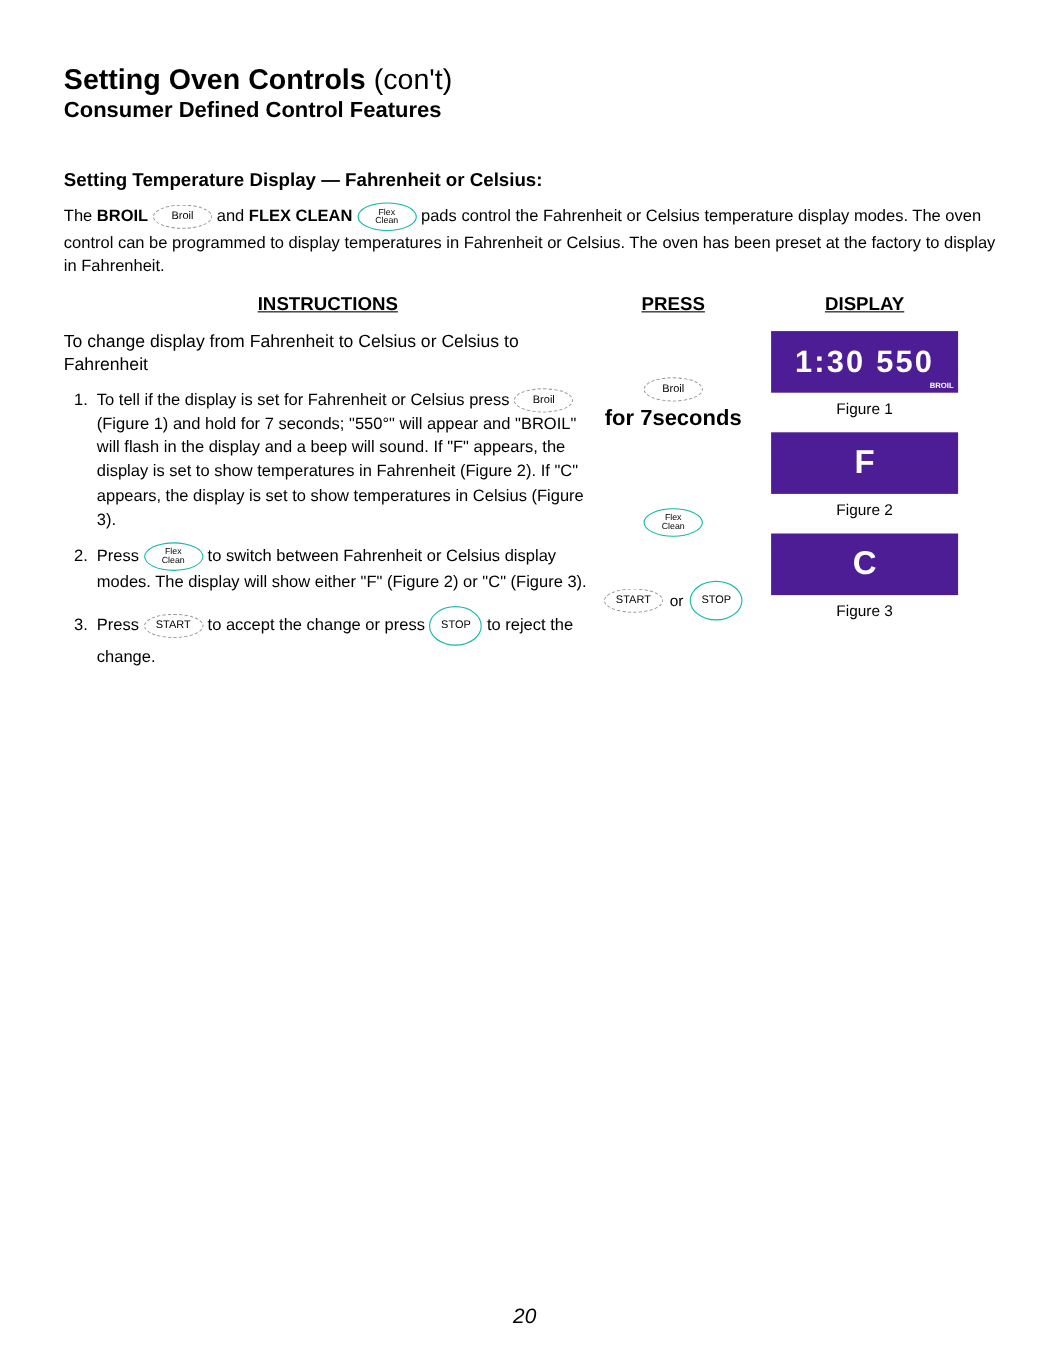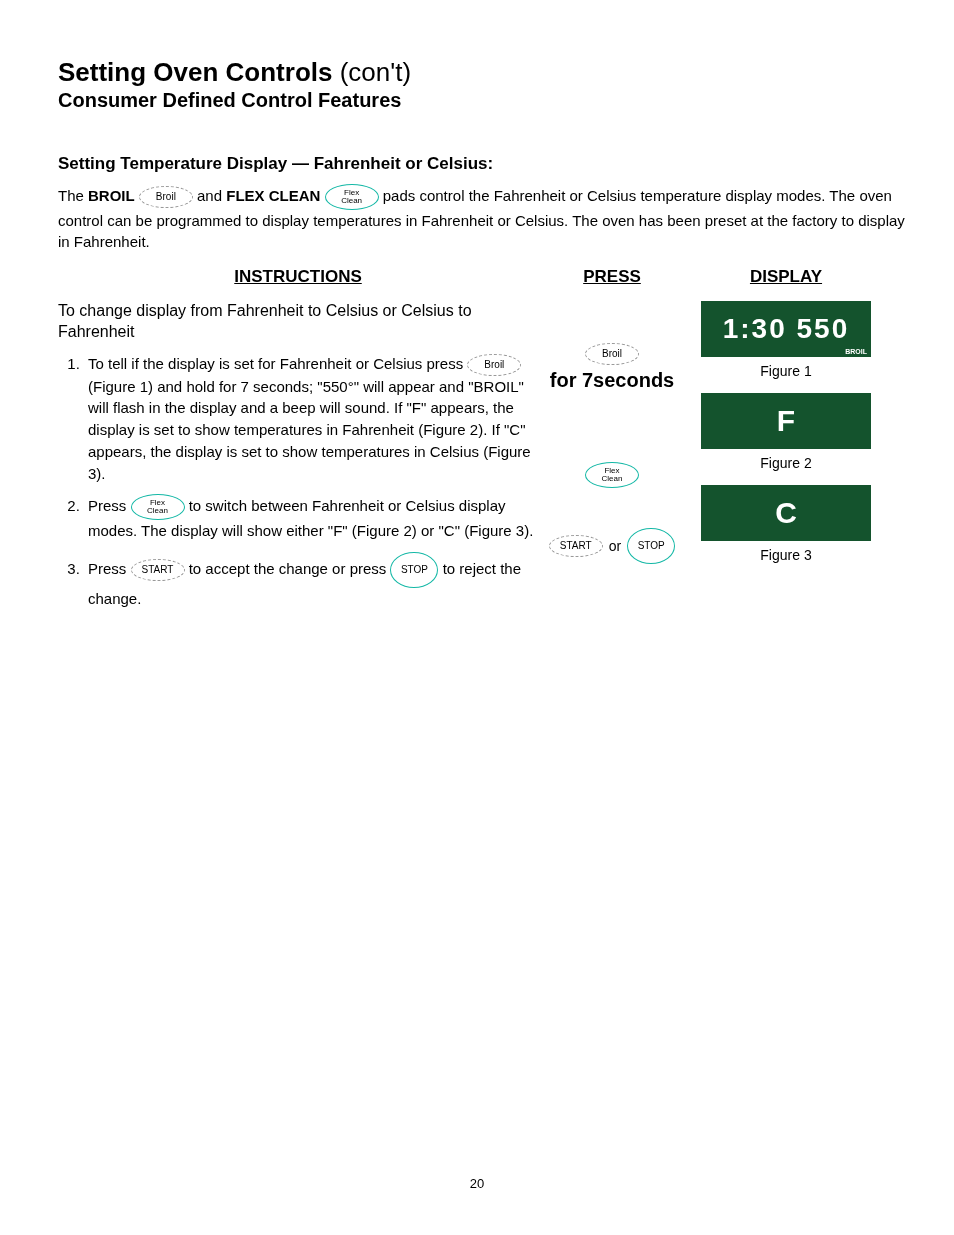--- a/index.html
+++ b/index.html
@@ -101,21 +101,21 @@
     flex-direction: column;
     align-items: center;
     gap: 4px;
     font-size: 14px;
   }
   .press-block.step1 { margin-top: 56px; margin-bottom: 70px;}
   .press-block.step2 { margin-top: 18px; margin-bottom: 40px;}
   .press-block.step3 { margin-top: 0px; flex-direction: row; justify-content: center; gap: 6px; }
   .press-caption { font-weight: bold; font-size: 20px; text-align: center; }
   .disp-box {
-    background: #14532d;
+    background: #4c1d95;
     color: #fff;
     width: 170px;
     height: 56px;
     margin: 0 auto;
     position: relative;
     display: flex;
     align-items: center;
     justify-content: center;
     font-family: "Arial", sans-serif;
   }
@@ -137,25 +137,26 @@
     font-size: 7px;
     color: #fff;
     font-weight: bold;
   }
   .fig-cap {
     font-size: 14px;
     margin: 6px 0 14px 0;
   }
   .page-num {
     position: absolute;
-    bottom: 44px;
+    bottom: 26px;
     left: 0;
     width: 100%;
     text-align: center;
-    font-size: 13px;
+    font-size: 19px;
+    font-style: italic;
   }
 </style>
 </head>
 <body>
 
 <div class="page">
 
   <div class="title-line">
     <span class="title-bold">Setting Oven Controls</span><span> (con't)</span>
   </div>

